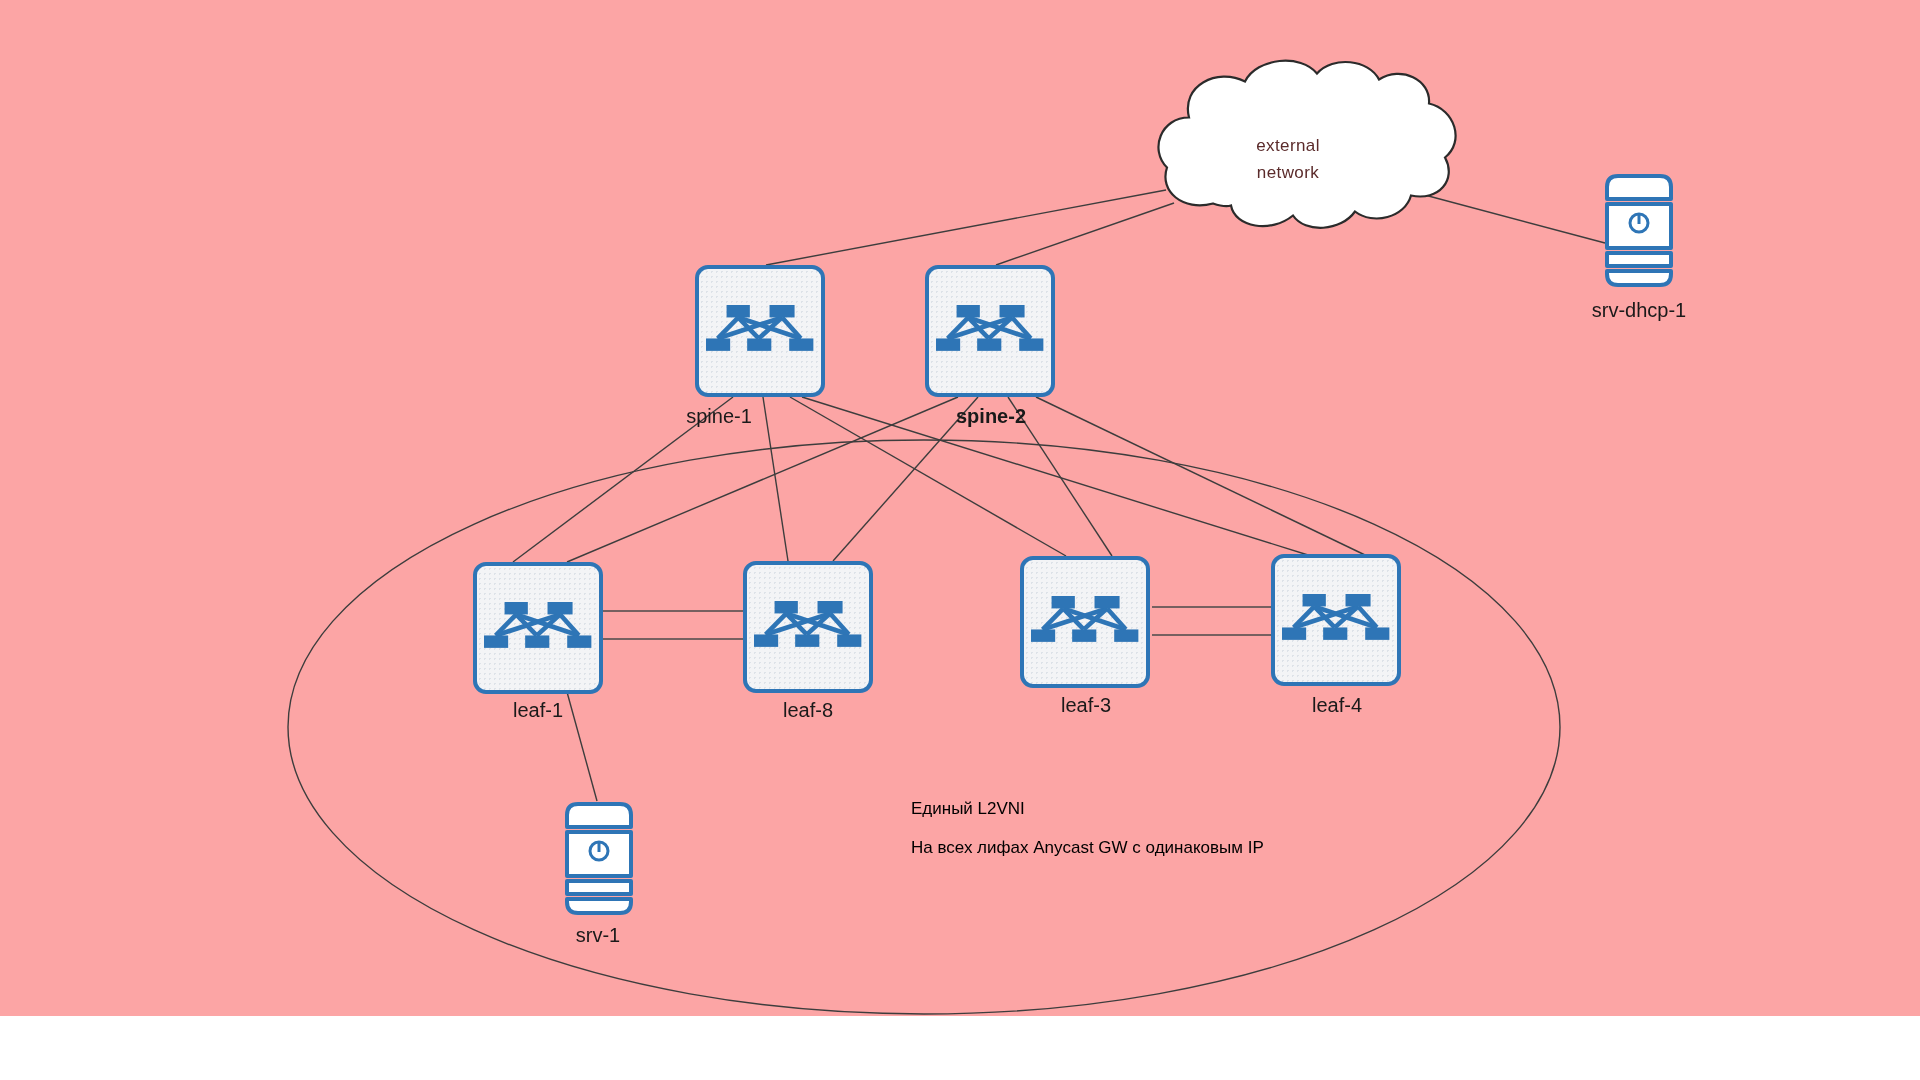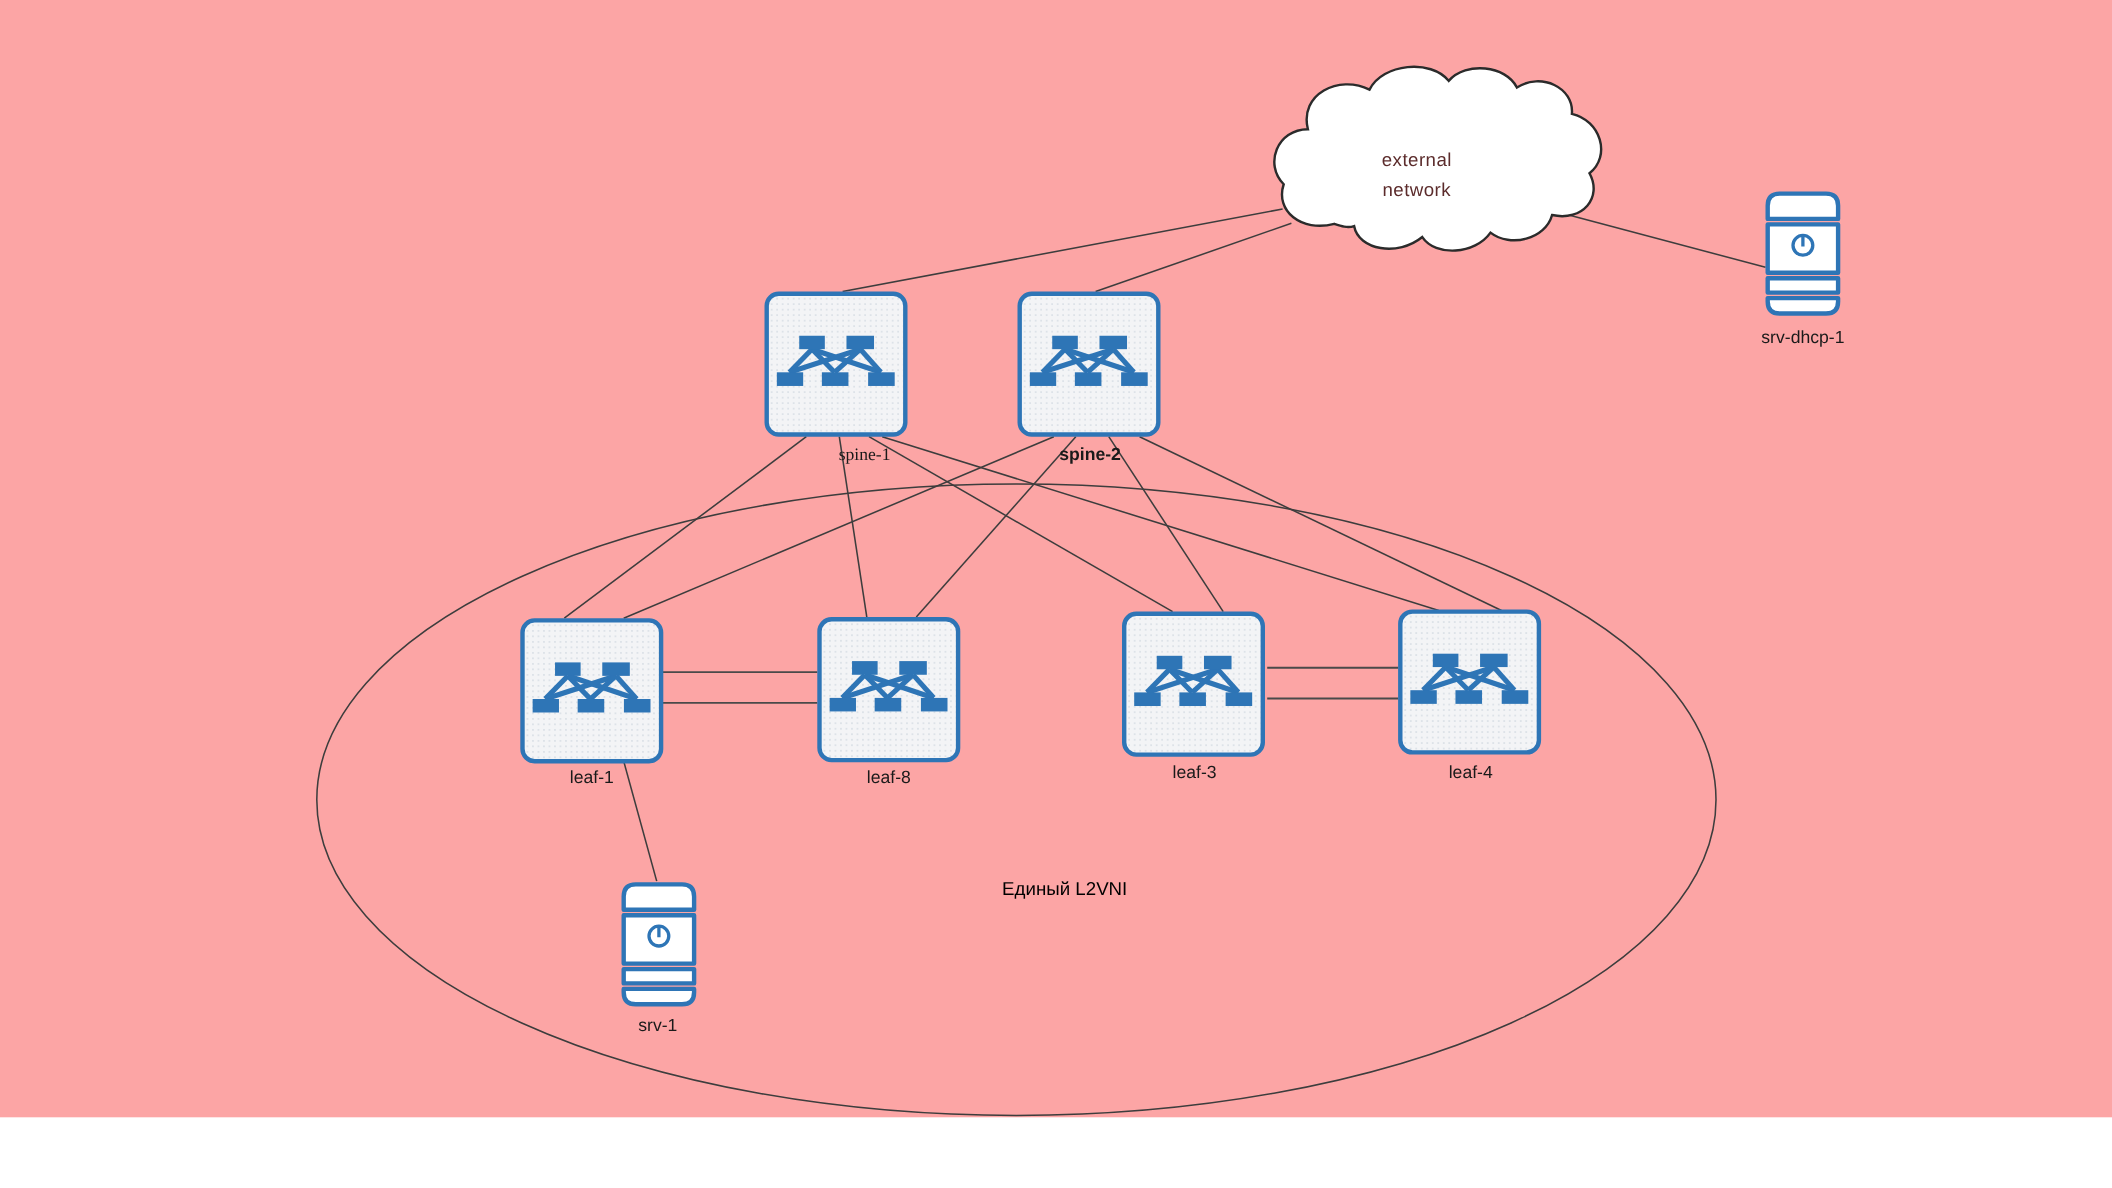--- a/index.html
+++ b/index.html
@@ -18,21 +18,21 @@
   .switch-glyph{position:absolute;left:6%;top:29%;width:88%;height:37%;}
   .server{position:absolute;width:70px;height:115px;}
   .cloud-wrap{position:absolute;left:1155px;top:52px;width:310px;height:198px;}
   .cloud-wrap svg{position:absolute;left:0;top:0;width:100%;height:100%;}
   .cloud-text{
     position:absolute;left:48px;top:80px;width:170px;text-align:center;
     color:#5B2B2B;font-size:17px;line-height:27px;letter-spacing:.4px;
   }
   .nlabel{
     position:absolute;width:140px;text-align:center;color:#1a1a1a;
-    font-size:16px;white-space:nowrap;transform:translateX(-50%);
+    font-size:20px;white-space:nowrap;transform:translateX(-50%);
   }
   .annotation{
     position:absolute;left:911px;top:789px;color:#000000;
     font-size:17px;line-height:39px;white-space:nowrap;
   }
 </style>
 </head>
 <body>
 
 <div id="stage">
@@ -211,26 +211,27 @@
         <rect x="3" y="80" width="64" height="13"></rect>
         <path d="M3,98 L67,98 L67,101 Q67,112 56,112 L14,112 Q3,112 3,101 Z"></path>
       </g>
       <g fill="none" stroke="#2E75B6" stroke-width="3">
         <circle cx="35" cy="50" r="9"></circle>
           <line x1="35" y1="41" x2="35" y2="51"></line>
       </g>
     </svg>
   </div>
 
-  <div class="nlabel" style="left:786px;top:405px;font-family:Liberation Serif, serif;">spine-1</div>
+  <div class="nlabel" style="left:719px;top:405px;">spine-1</div>
   <div class="nlabel" style="left:991px;top:405px;font-weight:bold;">spine-2</div>
   <div class="nlabel" style="left:538px;top:699px;">leaf-1</div>
   <div class="nlabel" style="left:808px;top:699px;">leaf-8</div>
   <div class="nlabel" style="left:1086px;top:694px;">leaf-3</div>
   <div class="nlabel" style="left:1337px;top:694px;">leaf-4</div>
   <div class="nlabel" style="left:598px;top:924px;">srv-1</div>
   <div class="nlabel" style="left:1639px;top:299px;">srv-dhcp-1</div>
 
   <div class="annotation">
     <div>Единый L2VNI</div>
+    <div>На всех лифах Anycast GW с одинаковым IP</div>
   </div>
 
 </div>
 
 </body></html>

